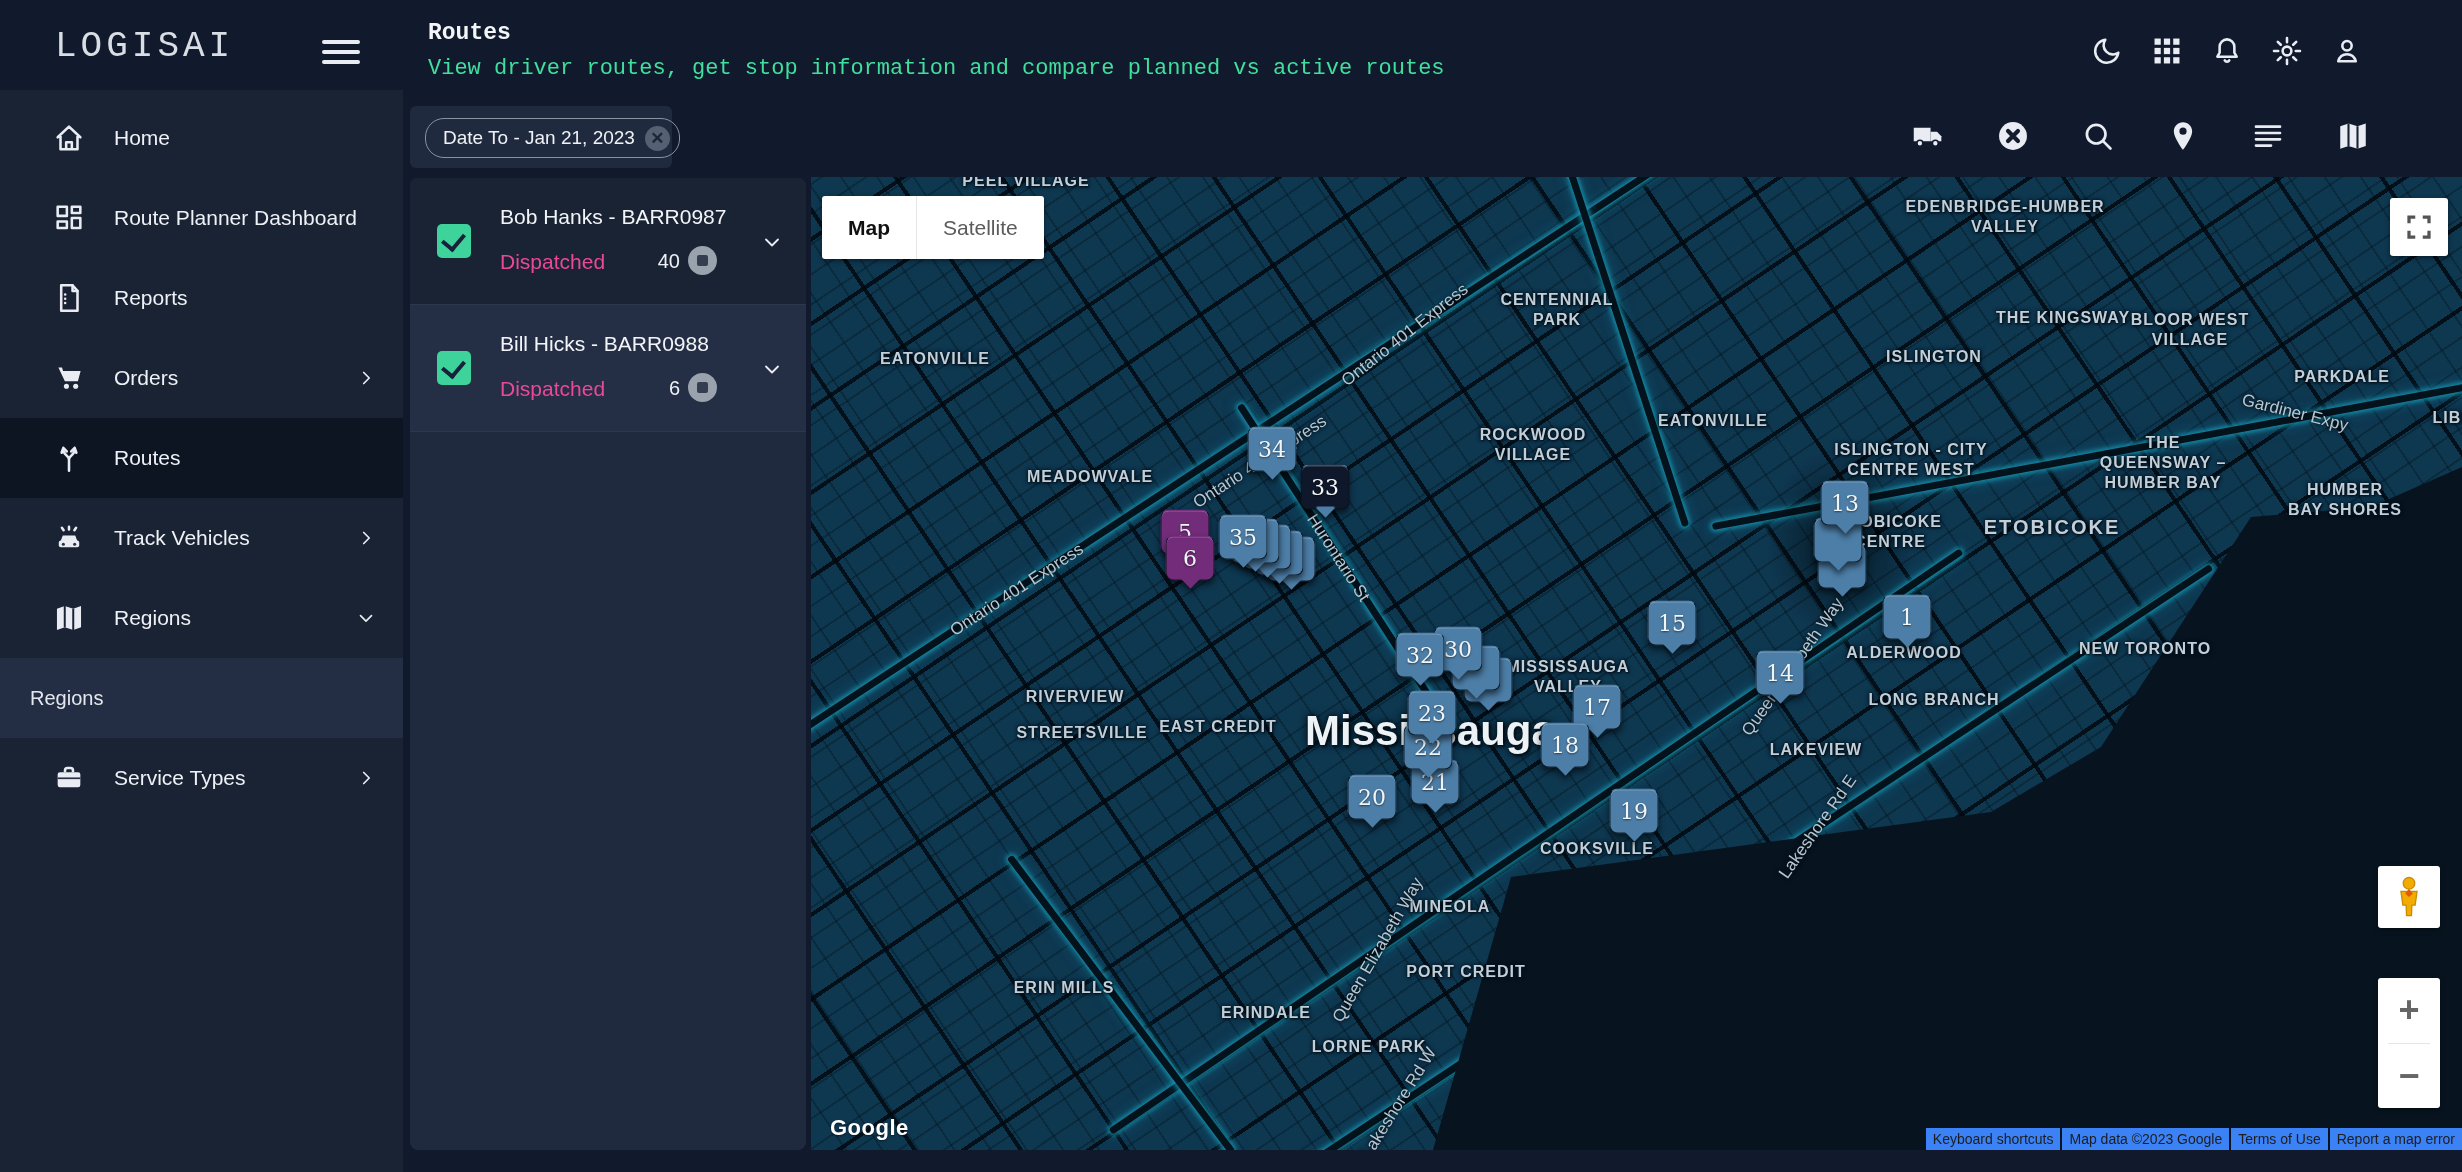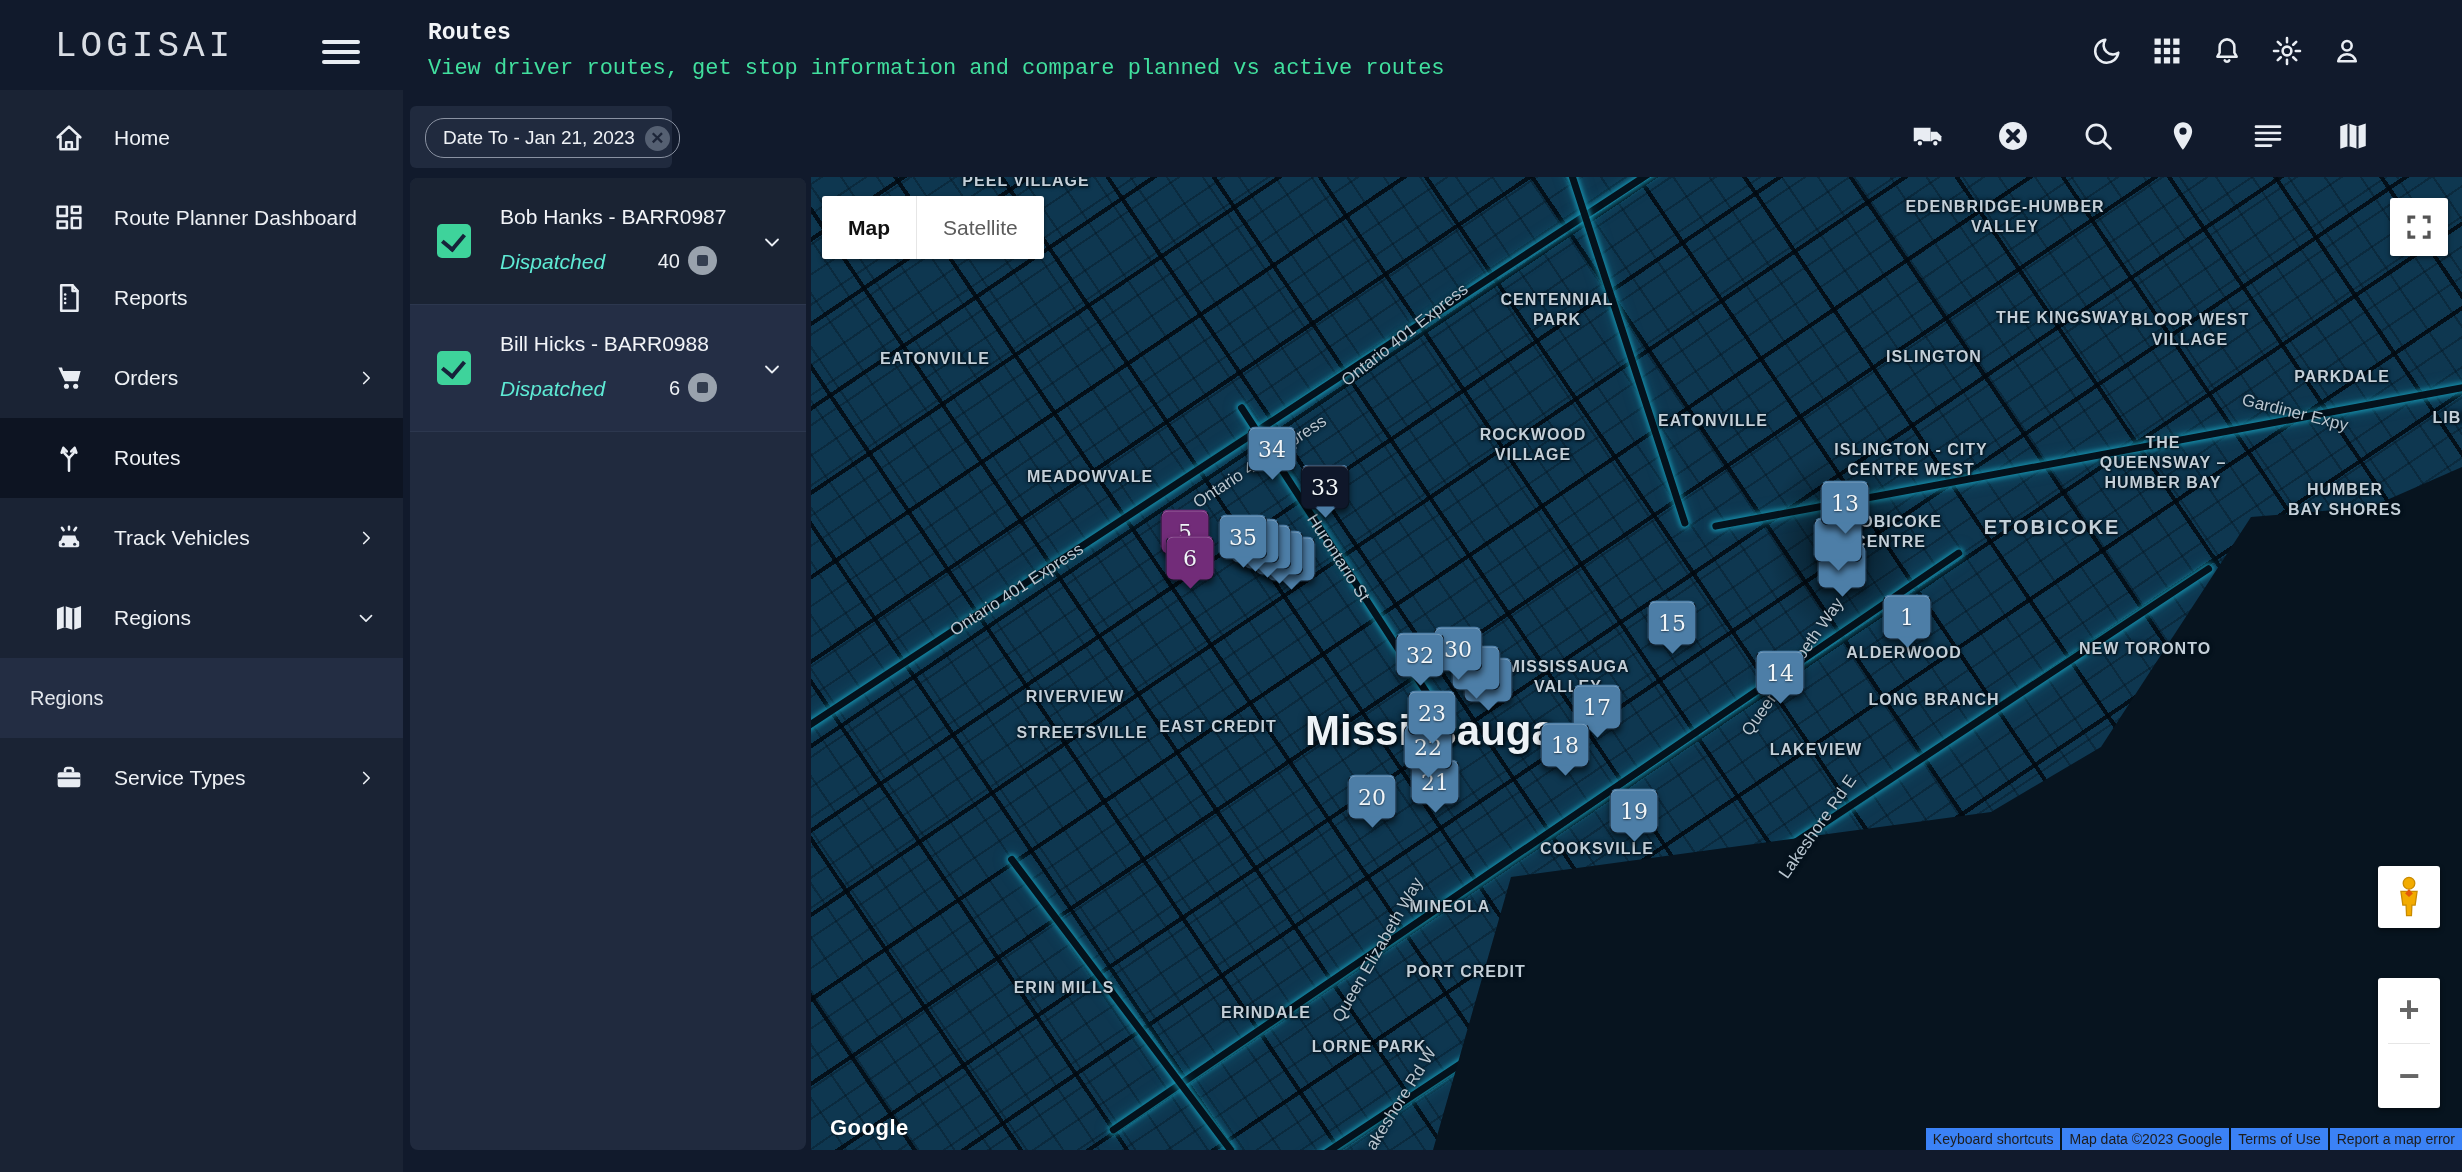--- a/index.html
+++ b/index.html
@@ -34,21 +34,21 @@
   #filter-chip .chip-label{font-size:19px;color:#eef1f5;white-space:nowrap;}
   .chip-x{width:25px;height:25px;border-radius:50%;background:rgba(130,140,156,.55);display:flex;align-items:center;justify-content:center;
     font-size:17px;color:#1d2538;font-weight:bold;}
   #routes-panel{position:absolute;left:410px;top:178px;width:396px;height:972px;background:#202a3e;border-radius:8px;overflow:hidden;}
   .driver-card{position:relative;height:126px;border-bottom:1px solid #2c374e;}
   .driver-card.alt{background:#242e45;}
   .driver-card.base{background:#1a2333;}
   .dcheck{position:absolute;left:27px;top:46px;width:34px;height:34px;background:#3ed39b;border-radius:5px;}
   .dcheck::after{content:"";position:absolute;left:9px;top:5px;width:11px;height:17px;border:solid #16223a;border-width:0 4px 4px 0;transform:rotate(40deg);}
   .dname{position:absolute;left:90px;top:27px;font-size:21px;color:#f2f4f8;}
-  .dstatus{position:absolute;left:90px;top:72px;font-size:21px;color:#5eead4;font-style:italic;}
+  .dstatus{position:absolute;left:90px;top:72px;font-size:21px;color:#ec4899;}
   .dcount{position:absolute;left:228px;top:72px;font-size:20px;color:#eef1f5;text-align:right;width:42px;}
   .dstop{position:absolute;left:278px;top:68px;width:29px;height:29px;border-radius:50%;background:#99a2ad;}
   .dstop::after{content:"";position:absolute;left:9px;top:9px;width:11px;height:11px;border-radius:2px;background:#343e50;}
   .dchev{position:absolute;right:22px;top:52px;width:24px;height:24px;cursor:pointer;}
 
   
   #map-toolbar{position:absolute;top:118px;left:1910px;display:flex;gap:49px;align-items:center;}
   .ticon{width:36px;height:36px;cursor:pointer;}
 
   

